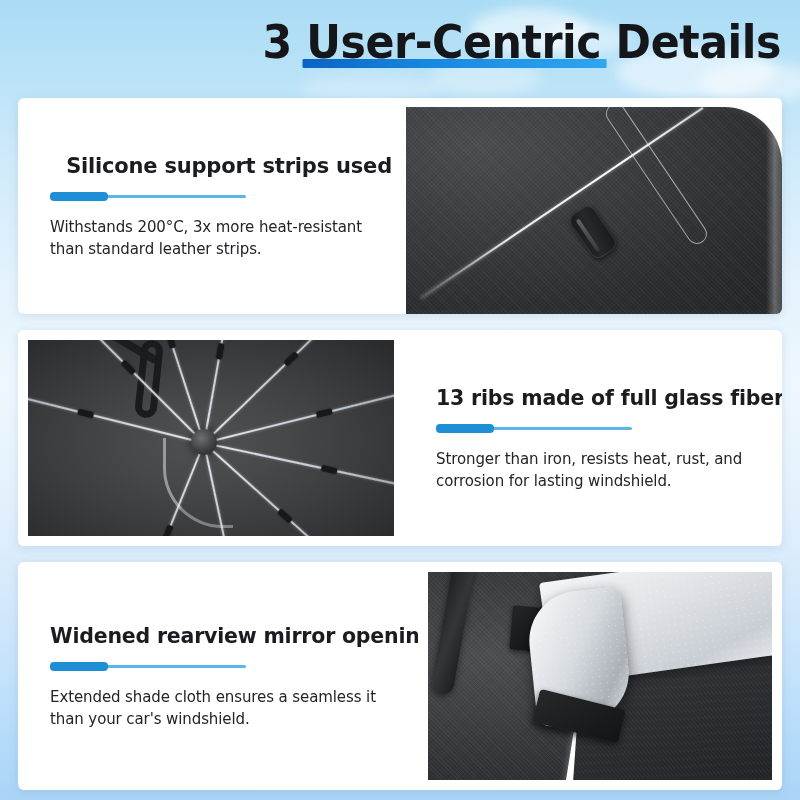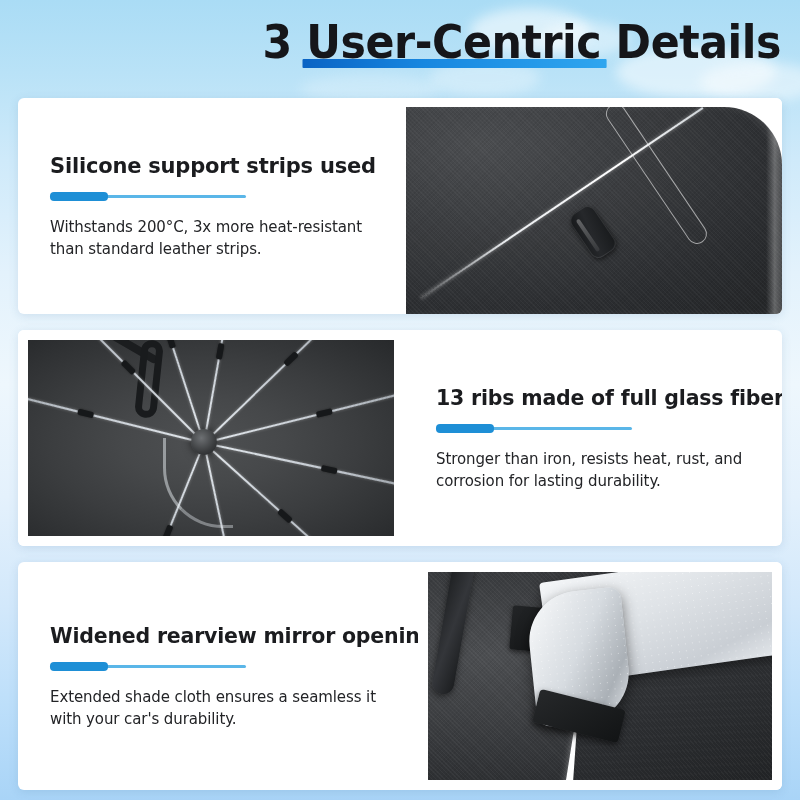--- a/index.html
+++ b/index.html
@@ -110,20 +110,21 @@
   #card-3 .card-text { width: 400px; }
 
   .card-heading {
     font-family: "DejaVu Sans", sans-serif;
     font-weight: 700;
     font-size: 21px;
     line-height: 26px;
     color: #1b1c1f;
     letter-spacing: -0.2px;
     white-space: nowrap;
+    text-align: right;
   }
   #card-2 .card-heading { font-size: 20.5px; }
   #card-3 .card-heading { font-size: 20.5px; }
 
   .divider {
     position: relative;
     margin: 16px 0 18px 0;
     width: 196px;
     height: 3px;
     background: #5ab6e8;
@@ -477,29 +478,29 @@
               <i style="left:38%"></i>
             </div>
           <div class="strap2"></div>
           <div class="hub"></div>
         </div>
       </div>
     </div>
     <div class="card-text">
       <h2 class="card-heading">13 ribs made of full glass fiber</h2>
       <div class="divider"></div>
-      <p class="card-body">Stronger than iron, resists heat, rust, and corrosion for lasting durability.</p>
+      <p class="card-body">Stronger than iron, resists heat, rust, and corrosion for lasting windshield.</p>
     </div>
   </section>
 
   <section class="card" id="card-3">
     <div class="card-text">
       <h2 class="card-heading">Widened rearview mirror opening</h2>
       <div class="divider"></div>
-      <p class="card-body">Extended shade cloth ensures a seamless it with your car's durability.</p>
+      <p class="card-body">Extended shade cloth ensures a seamless it than your car's windshield.</p>
     </div>
     <div class="photo">
       <div class="photo-inset">
         <div class="shade3"></div>
         <div class="hem3"></div>
         <div class="velcro-a"></div>
         <div class="slot3"></div>
         <div class="pad3"></div>
         <div class="flap3"></div>
         <div class="flap3-curl"></div>

